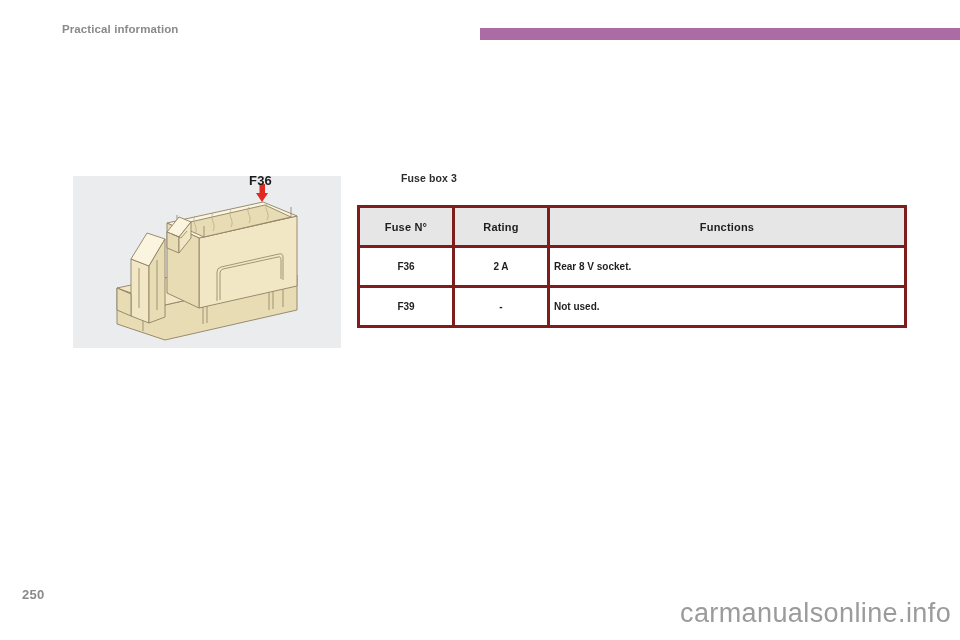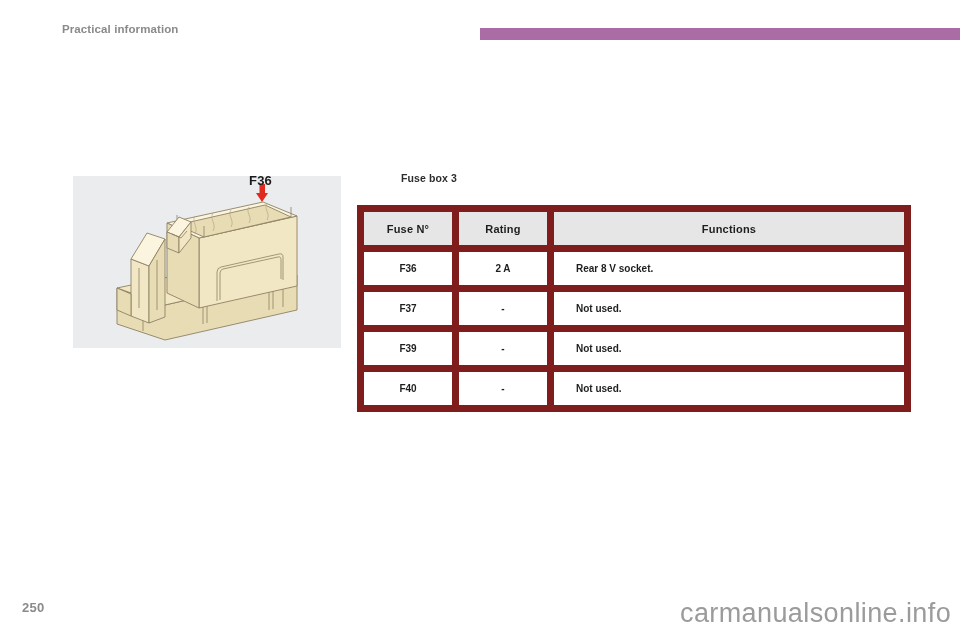--- a/index.html
+++ b/index.html
@@ -82,23 +82,23 @@
     border-collapse: collapse;
     width: 547px;
     table-layout: fixed;
   }
   table.fuse-table col.c-fuse  { width: 95px; }
   table.fuse-table col.c-rate  { width: 95px; }
   table.fuse-table col.c-func  { width: 357px; }
 
   table.fuse-table th,
   table.fuse-table td {
-    border: 7px solid #7f1d1d;
+    border: 3px solid #7f1d1d;
     height: 40px;
-    padding: 0 22px;
+    padding: 0 4px;
     font-size: 10.5px;
     color: #1e1e1e;
     box-sizing: border-box;
   }
   table.fuse-table thead th {
     background: #e6e6e6;
     font-weight: bold;
     font-size: 11px;
     text-align: center;
     letter-spacing: 0.2px;
@@ -108,21 +108,21 @@
     font-weight: bold;
     font-size: 10px;
   }
   td.cell-fuse, td.cell-rating { text-align: center; }
   td.cell-func { text-align: left; padding-left: 9px; }
 
   
   .page-number {
     position: absolute;
     left: 22px;
-    top: 600px;
+    top: 587px;
     font-size: 13px;
     font-weight: bold;
     color: #8a8a8a;
     letter-spacing: 0.3px;
   }
   .watermark {
     position: absolute;
     left: 680px;
     top: 598px;
     font-size: 27px;
@@ -219,31 +219,21 @@
         <th>Functions</th>
       </tr>
     </thead>
     <tbody id="fuse-rows">
         <tr>
           <td class="cell-fuse">F36</td>
           <td class="cell-rating">2 A</td>
           <td class="cell-func">Rear 8 V socket.</td>
         </tr>
         <tr>
-          <td class="cell-fuse">F37</td>
-          <td class="cell-rating">-</td>
-          <td class="cell-func">Not used.</td>
-        </tr>
-        <tr>
           <td class="cell-fuse">F39</td>
-          <td class="cell-rating">-</td>
-          <td class="cell-func">Not used.</td>
-        </tr>
-        <tr>
-          <td class="cell-fuse">F40</td>
           <td class="cell-rating">-</td>
           <td class="cell-func">Not used.</td>
         </tr>
       </tbody>
   </table>
 </div>
 
 <div class="page-number">250</div>
 
 <div class="watermark">carmanualsonline.info</div>

